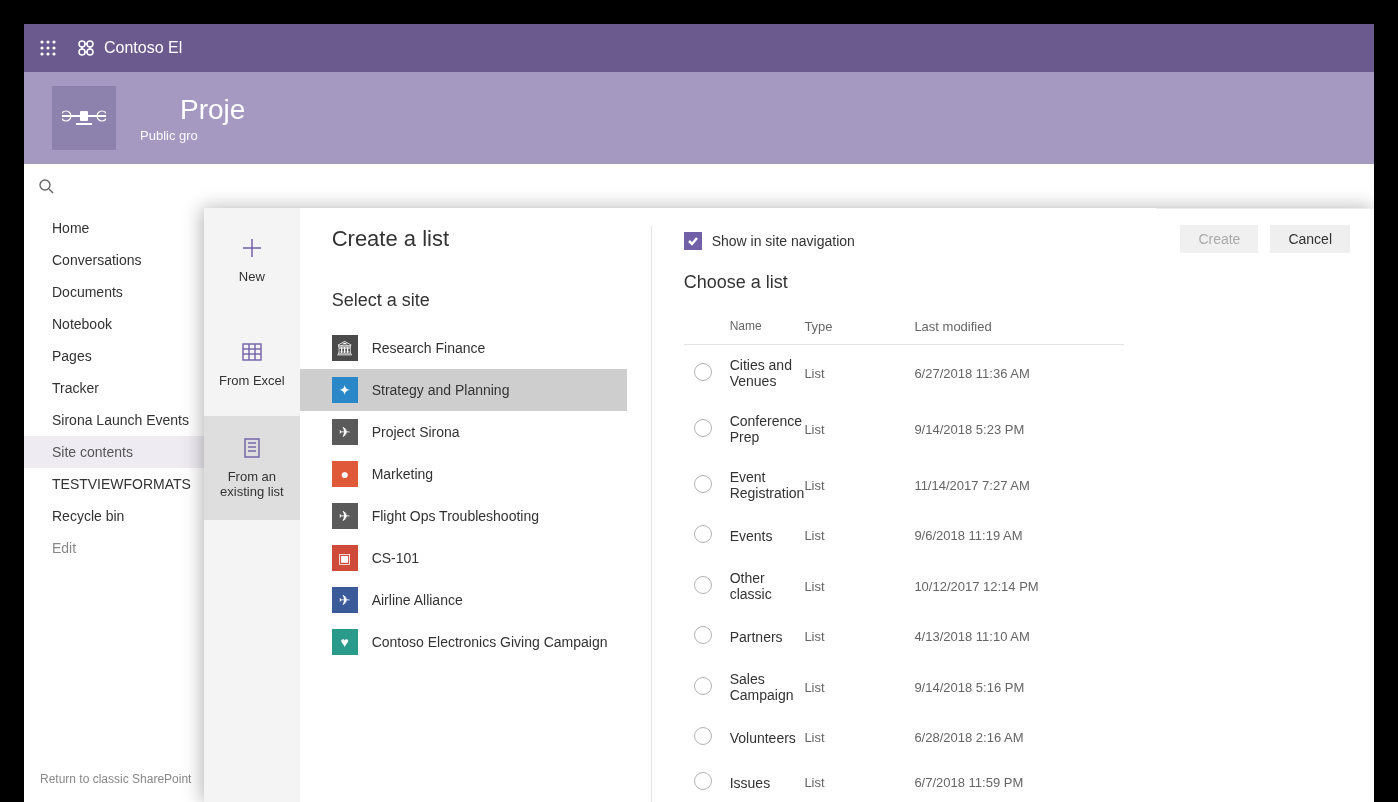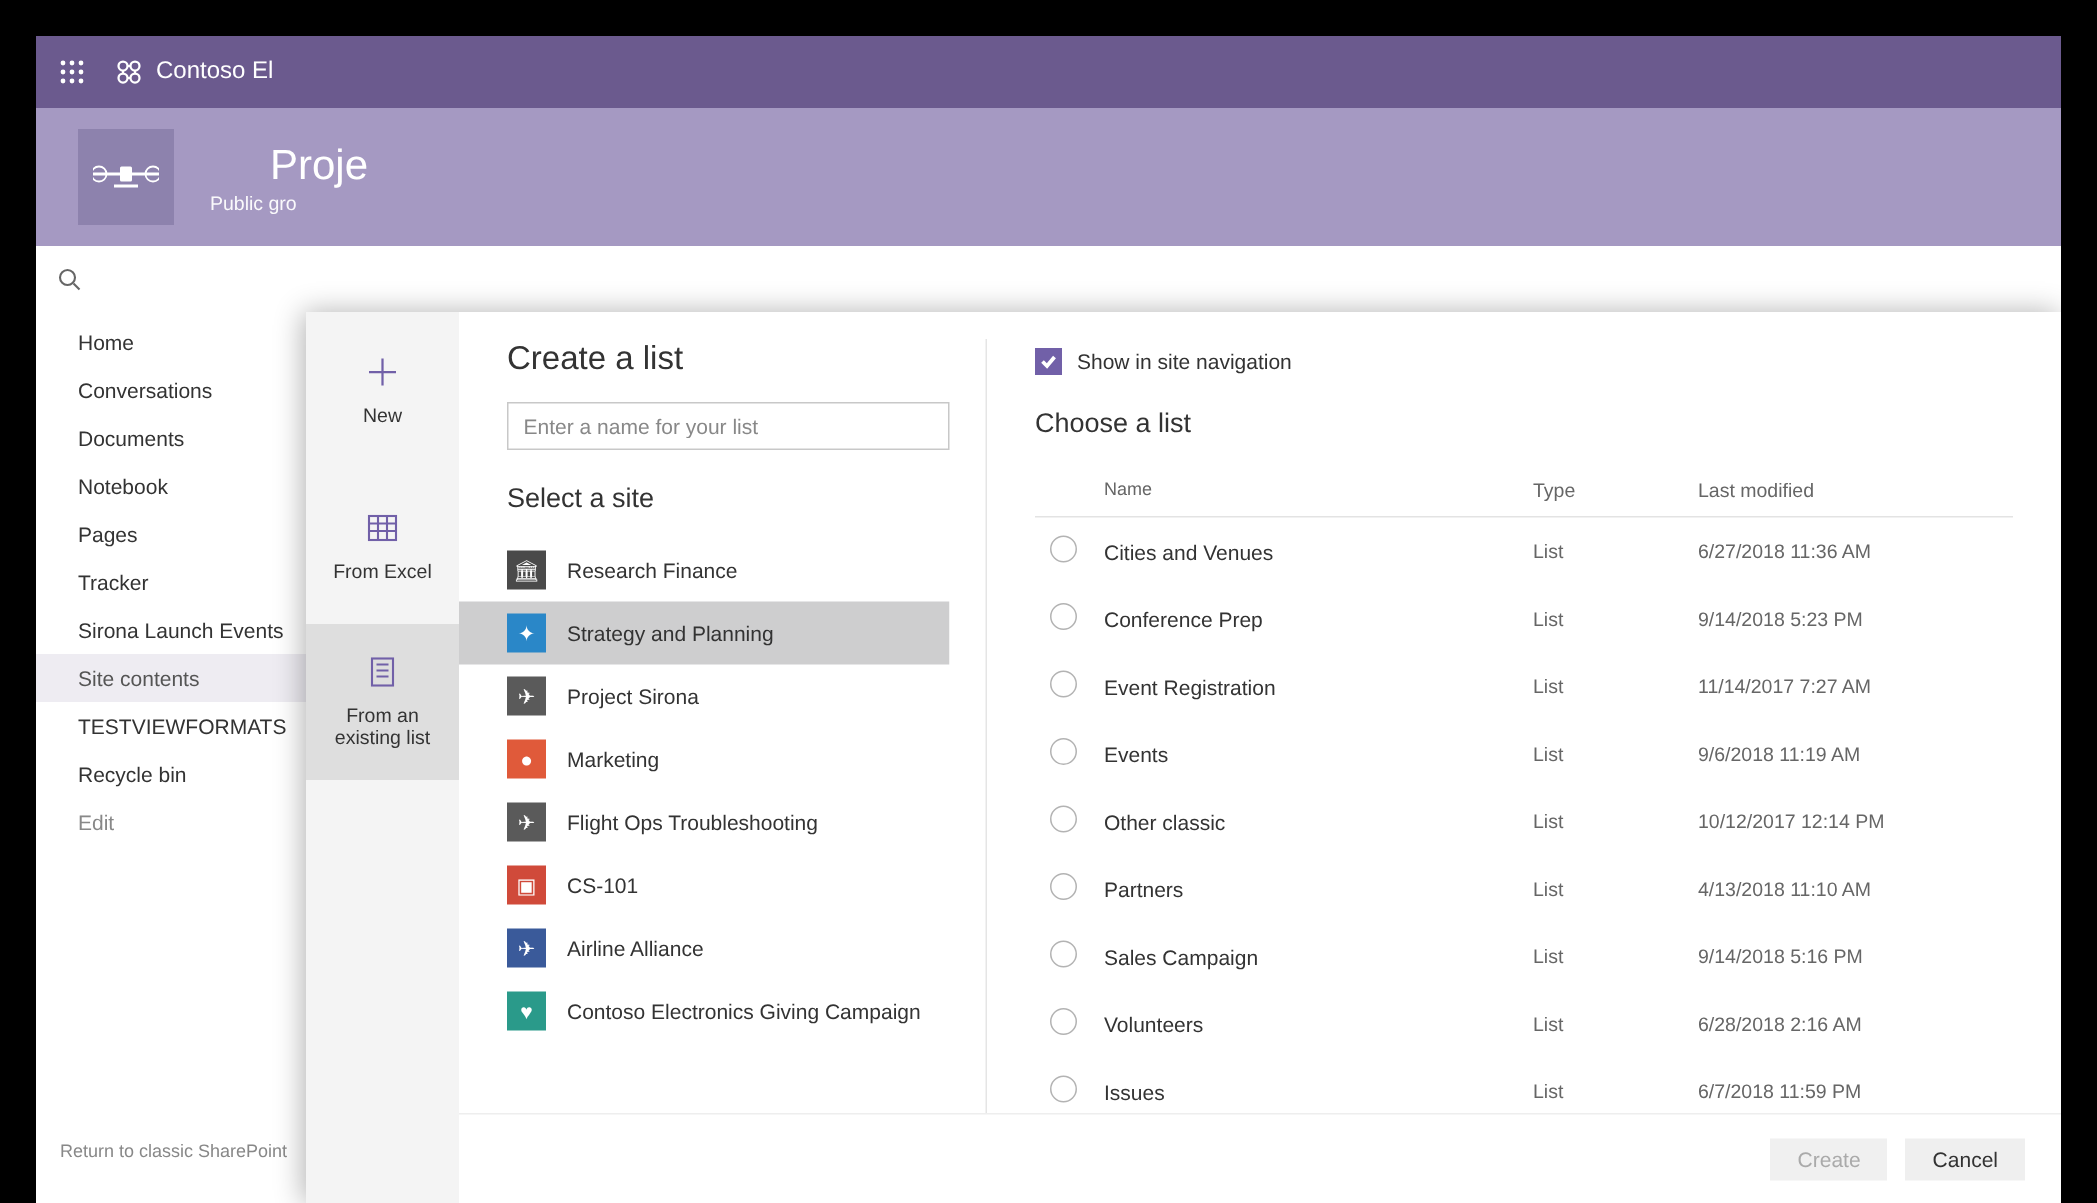--- a/index.html
+++ b/index.html
@@ -23,36 +23,36 @@
 
 .search-row { height: 44px; display: flex; align-items: center; padding: 0 14px; background: #fff; }
 .search-row svg { margin-right: 8px; }
 .search-row input { border: none; outline: none; font-size: 14px; flex: 1; color: #333; }
 
 
 .leftnav { width: 200px; background: #fff; padding-top: 4px; position: relative; height: 100%; }
 .leftnav .item { padding: 8px 28px; font-size: 14px; color: #333; cursor: pointer; }
 .leftnav .item.active { background: #eeecf2; color: #555; }
 .leftnav .edit { color: #888; }
-.leftnav .footer-link { position: absolute; bottom: 28px; left: 16px; font-size: 12px; color: #888; cursor: pointer; }
+.leftnav .footer-link { position: absolute; bottom: 16px; left: 16px; font-size: 12px; color: #888; cursor: pointer; }
 
 
 .content-area { flex: 1; display: flex; position: relative; }
 
 
 .panel { position: absolute; top: 0; right: 0; bottom: 0; width: calc(100% - 180px); background: #fff; display: flex; box-shadow: -2px 0 18px rgba(0,0,0,0.3); }
 
 
 .rail { width: 102px; background: #f4f4f4; display: flex; flex-direction: column; }
 .rail .rail-item { height: 104px; display: flex; flex-direction: column; align-items: center; justify-content: center; gap: 10px; font-size: 13px; color: #333; text-align: center; padding: 0 8px; cursor: pointer; }
 .rail .rail-item.active { background: #dedede; }
 .rail .rail-item svg { stroke: #7160a8; fill: none; }
 
 
-.panel-main { flex: 1; display: flex; flex-direction: column; }
+.panel-main { flex: 1; display: flex; flex-direction: row; }
 .panel-body { flex: 1; padding: 18px 32px 0 32px; display: flex; gap: 32px; overflow: hidden; }
 .panel-title { font-size: 22px; font-weight: 400; margin-bottom: 16px; color: #333; }
 
 .col-left { width: 320px; display: flex; flex-direction: column; border-right: 1px solid #e5e5e5; padding-right: 24px; }
 .col-right { flex: 1; display: flex; flex-direction: column; }
 
 .name-input { width: 100%; border: 1px solid #c8c8c8; height: 32px; padding: 0 10px; font-size: 14px; outline: none; }
 .name-input::placeholder { color: #888; }
 
 .checkbox-row { display: flex; align-items: center; gap: 10px; margin-top: 6px; font-size: 14px; color: #333; }
@@ -188,21 +188,20 @@
               <line x1="7" y1="14" x2="15" y2="14"></line>
             </svg>
           <span>From an existing list</span>
         </div>
       </div>
 
       <div class="panel-main">
         <div class="panel-body">
           <div class="col-left">
             <div class="panel-title">Create a list</div>
-            <input class="name-input" type="text" placeholder="Enter a name for your list" style="">
             <div class="section-label">Select a site</div>
             <div class="site-list" id="site-list">
                 <div class="site-item">
                   <div class="site-icon" style="background: rgb(74, 74, 74);">🏛</div>
                   <span>Research Finance</span>
                 </div>
                 <div class="site-item selected">
                   <div class="site-icon" style="background: rgb(42, 135, 200);">✦</div>
                   <span>Strategy and Planning</span>
                 </div>

